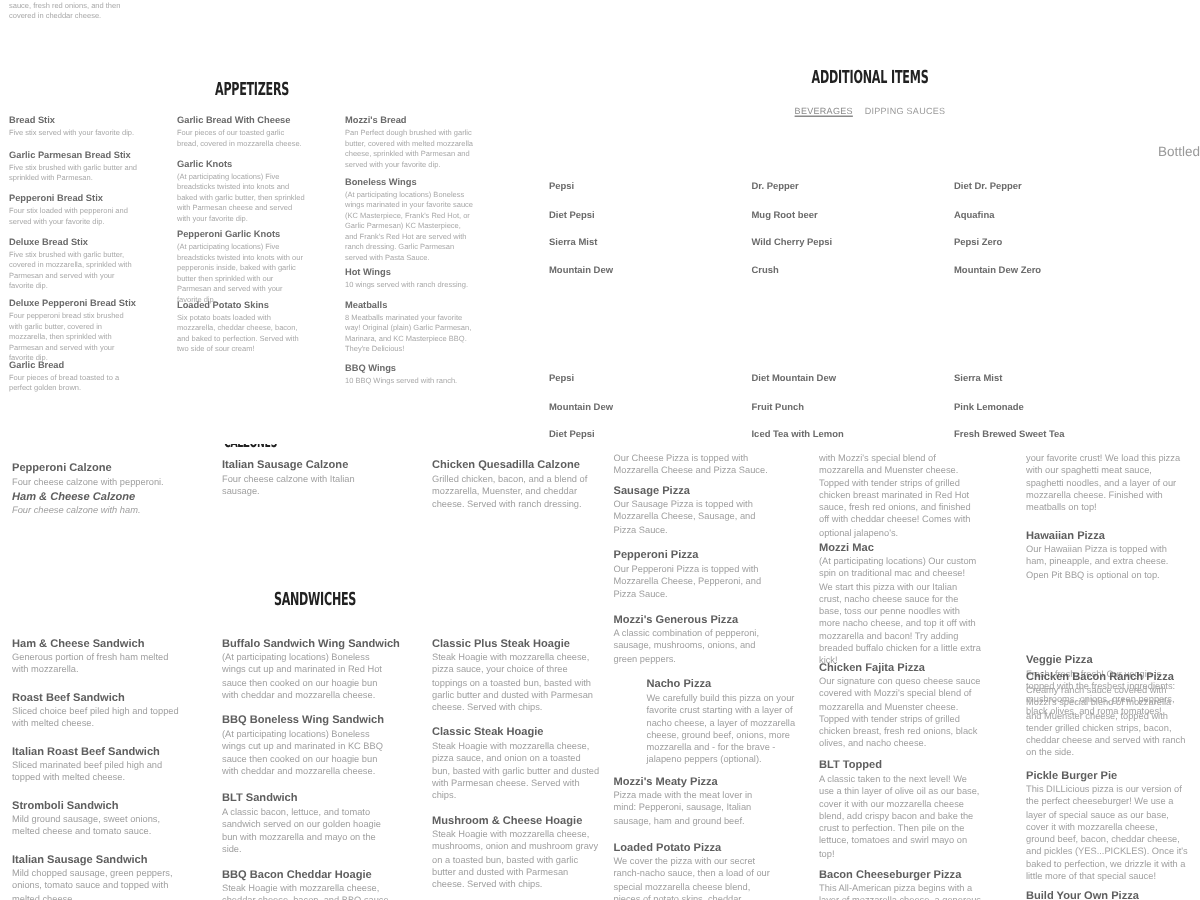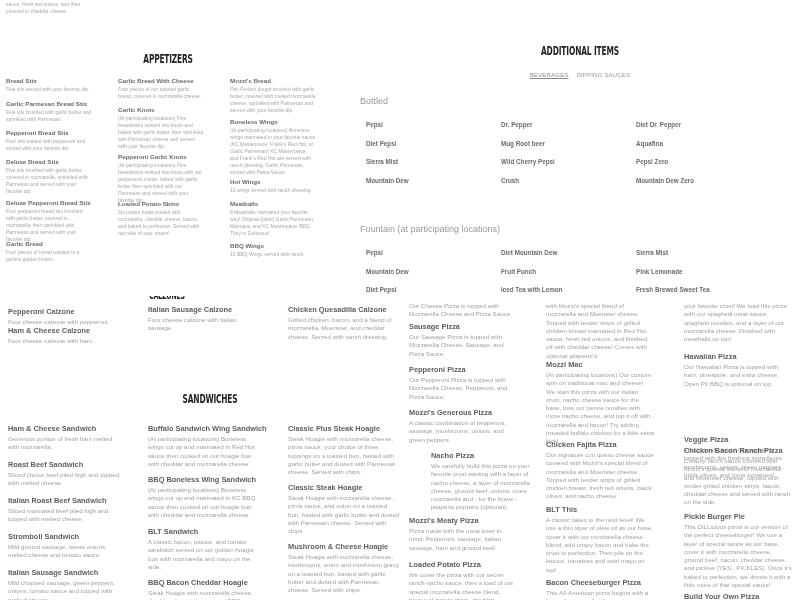--- a/index.html
+++ b/index.html
@@ -20,40 +20,40 @@
     position: absolute; left: 360px; top: 38px; width: 440px; height: 262px; background: #fff;
   }
   .modal-title {
     position: absolute; left: 0; width: 440px; top: 6px; text-align: center;
     font-family: "DejaVu Sans", sans-serif; font-weight: bold; font-size: 12px; color: #222;
     transform: scaleX(0.62); transform-origin: center top; letter-spacing: -0.2px;
   }
   .tabs { position: absolute; top: 34px; left: 0; width: 440px; text-align: center; font-size: 6px; color: #9a9a9a; letter-spacing: 0.2px; }
   .tab { display: inline-block; margin: 0 3px; cursor: pointer; }
   .tab.active { text-decoration: underline; color: #8a8a8a; }
-  .group-title { position: absolute; left: 0; width: 440px; text-align: left; font-size: 9px; color: #999; }
+  .group-title { position: absolute; left: 0; width: 440px; text-align: right; font-size: 9px; color: #999; }
   .bev { position: absolute; font-size: 6.3px; font-weight: bold; color: #6b6b6b; white-space: nowrap; }
 </style>
 </head>
 <body>
 
 <div class="abs item-desc" style="left:6px;top:0px;width:84px;">sauce, fresh red onions, and then covered in cheddar cheese.</div>
 
 <div class="section-title" style="left:108px;top:52px;width:120px;font-size:12px;">APPETIZERS</div>
 
 <div id="app-col-0"></div>
 <div id="app-col-1"></div>
 <div id="app-col-2"></div>
 
 <div class="section-title" style="left:132px;top:290px;width:70px;font-size:10px;clip-path:inset(55% 0 0 0);">CALZONES</div>
 <div class="menu-item big" style="left:8px;top:297px;width:120px;margin-top:10px;">
   <div class="item-name">Pepperoni Calzone</div>
   <div class="item-desc">Four cheese calzone with pepperoni.</div>
 </div>
-<div class="menu-item big" style="left:8px;top:326px;width:120px;">
+<div class="menu-item big" style="left:8px;top:326px;width:120px;font-style:italic;">
   <div class="item-name">Ham &amp; Cheese Calzone</div>
   <div class="item-desc">Four cheese calzone with ham.</div>
 </div>
 <div class="menu-item big" style="left:148px;top:305px;width:100px;">
   <div class="item-name">Italian Sausage Calzone</div>
   <div class="item-desc">Four cheese calzone with Italian sausage.</div>
 </div>
 <div class="menu-item big" style="left:288px;top:305px;width:112px;">
   <div class="item-name">Chicken Quesadilla Calzone</div>
   <div class="item-desc">Grilled chicken, bacon, and a blend of mozzarella, Muenster, and cheddar cheese. Served with ranch dressing.</div>
@@ -69,21 +69,20 @@
 <div id="pizza-col-2"></div>
 
 <div class="modal">
   <div class="modal-title">ADDITIONAL ITEMS</div>
   <div class="tabs">
     <span class="tab active">BEVERAGES</span>
     <span class="tab">DIPPING SAUCES</span>
   </div>
   <div class="group-title" style="top:58px;">Bottled</div>
   <div id="bottled-grid"></div>
-  <div class="group-title" style="top:186px;">Fountain (at participating locations)</div>
   <div id="fountain-grid"></div>
 <div class="bev" style="left: 6px; top: 83px;">Pepsi</div>
     <div class="bev" style="left: 141px; top: 83px;">Dr. Pepper</div>
     <div class="bev" style="left: 276px; top: 83px;">Diet Dr. Pepper</div>
     <div class="bev" style="left: 6px; top: 101.5px;">Diet Pepsi</div>
     <div class="bev" style="left: 141px; top: 101.5px;">Mug Root beer</div>
     <div class="bev" style="left: 276px; top: 101.5px;">Aquafina</div>
     <div class="bev" style="left: 6px; top: 120px;">Sierra Mist</div>
     <div class="bev" style="left: 141px; top: 120px;">Wild Cherry Pepsi</div>
     <div class="bev" style="left: 276px; top: 120px;">Pepsi Zero</div>
@@ -243,21 +242,21 @@
   </div>
 <div class="menu-item big" style="left: 546px; top: 360px; width: 108px;">
     <div class="item-name">Mozzi Mac</div>
     <div class="item-desc">(At participating locations) Our custom spin on traditional mac and cheese! We start this pizza with our Italian crust, nacho cheese sauce for the base, toss our penne noodles with more nacho cheese, and top it off with mozzarella and bacon! Try adding breaded buffalo chicken for a little extra kick!</div>
   </div>
 <div class="menu-item big" style="left: 546px; top: 440px; width: 108px;">
     <div class="item-name">Chicken Fajita Pizza</div>
     <div class="item-desc">Our signature con queso cheese sauce covered with Mozzi's special blend of mozzarella and Muenster cheese. Topped with tender strips of grilled chicken breast, fresh red onions, black olives, and nacho cheese.</div>
   </div>
 <div class="menu-item big" style="left: 546px; top: 505px; width: 108px;">
-    <div class="item-name">BLT This</div>
+    <div class="item-name">BLT Topped</div>
     <div class="item-desc">A classic taken to the next level! We use a thin layer of olive oil as our base, cover it with our mozzarella cheese blend, add crispy bacon and bake the crust to perfection. Then pile on the lettuce, tomatoes and swirl mayo on top!</div>
   </div>
 <div class="menu-item big" style="left: 546px; top: 578px; width: 108px;">
     <div class="item-name">Bacon Cheeseburger Pizza</div>
     <div class="item-desc">This All-American pizza begins with a layer of mozzarella cheese, a generous</div>
   </div>
 <div class="menu-item big" style="left: 684px; top: 301px; width: 108px;">
     <div class="item-name"></div>
     <div class="item-desc">your favorite crust! We load this pizza with our spaghetti meat sauce, spaghetti noodles, and a layer of our mozzarella cheese. Finished with meatballs on top!</div>
   </div>

